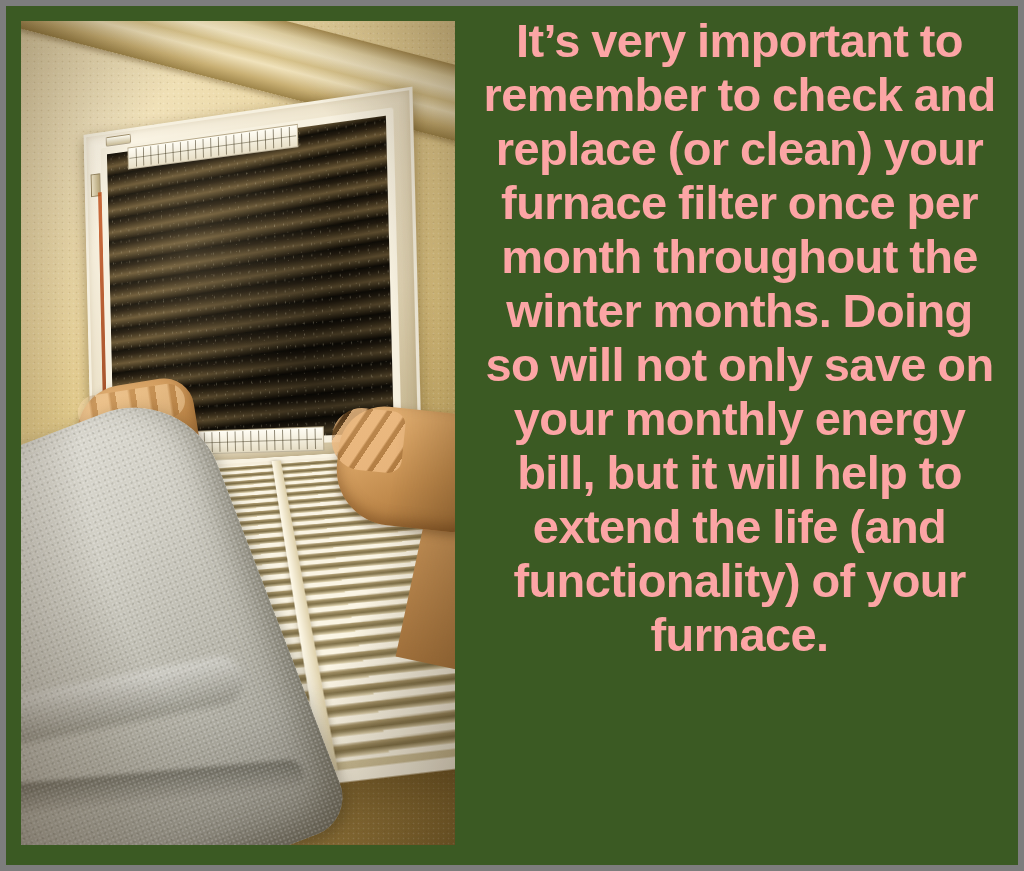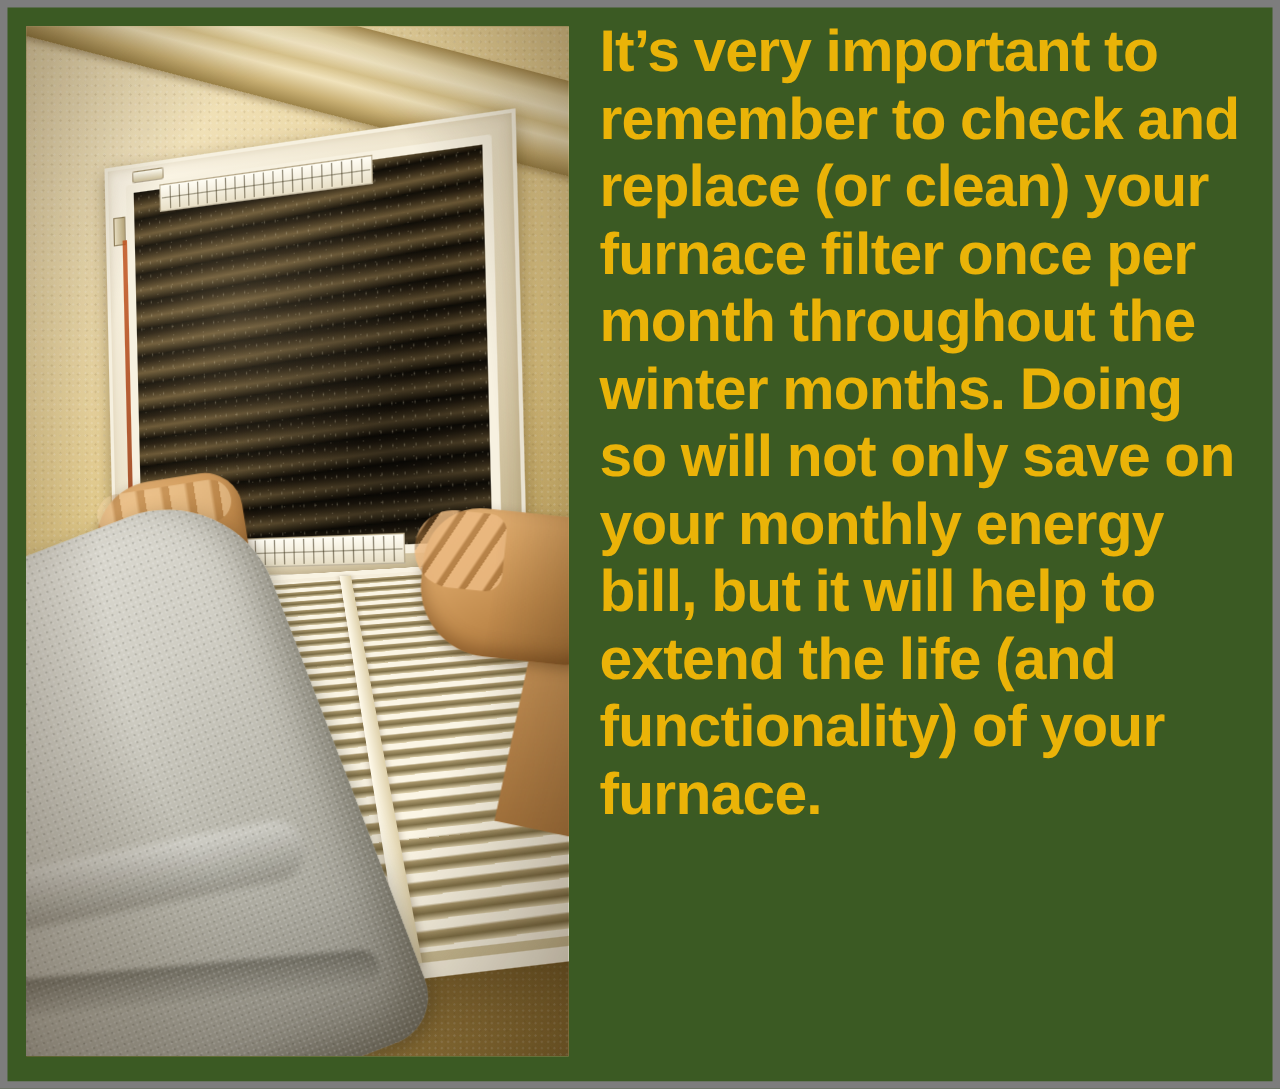--- a/index.html
+++ b/index.html
@@ -235,24 +235,25 @@
     background:radial-gradient(ellipse at 50% 45%, rgba(0,0,0,0) 52%, rgba(40,25,5,.40) 100%);
   }
   
   .textpanel{
     position:absolute;left:455px;top:0;width:557px;height:859px;
     display:flex;align-items:flex-start;justify-content:center;
   }
   .caption{
     width:520px;
     margin-top:8px;
-    color:#eab308;
+    color:#fca5a5;
     font-size:47px;
     line-height:54px;
     font-weight:bold;
+    text-align:center;
     letter-spacing:-.6px;
     word-spacing:-1px;
   }
 </style>
 </head>
 <body>
 
 <div class="poster">
 
   <div class="photo">

